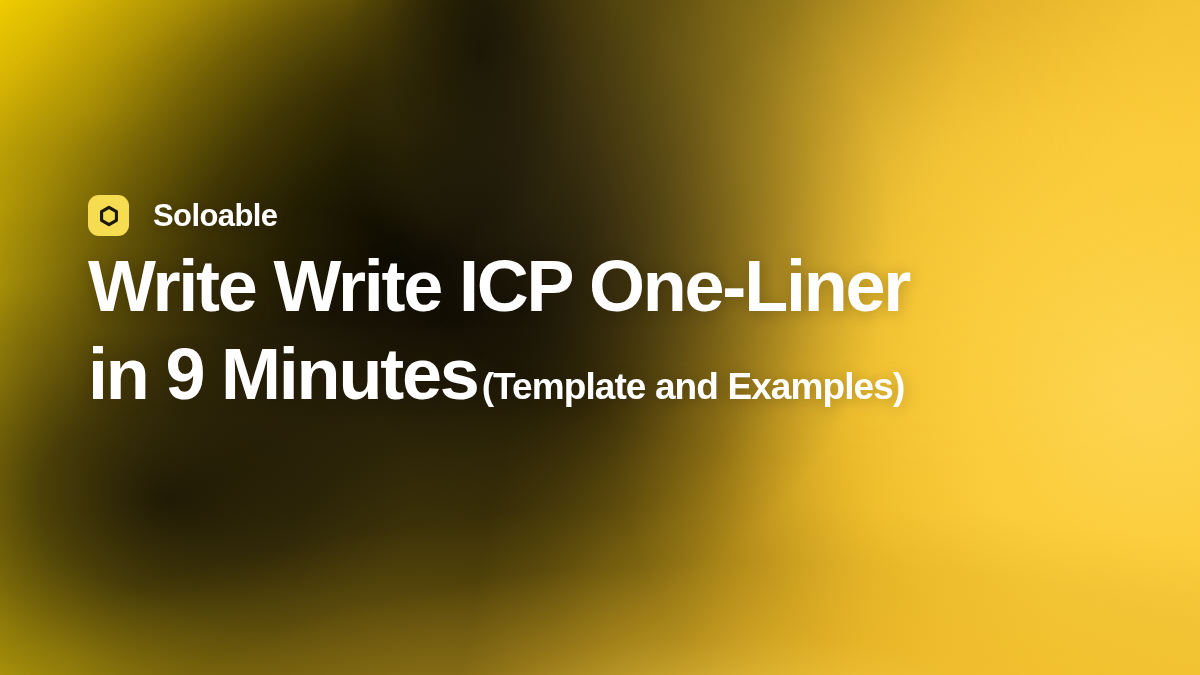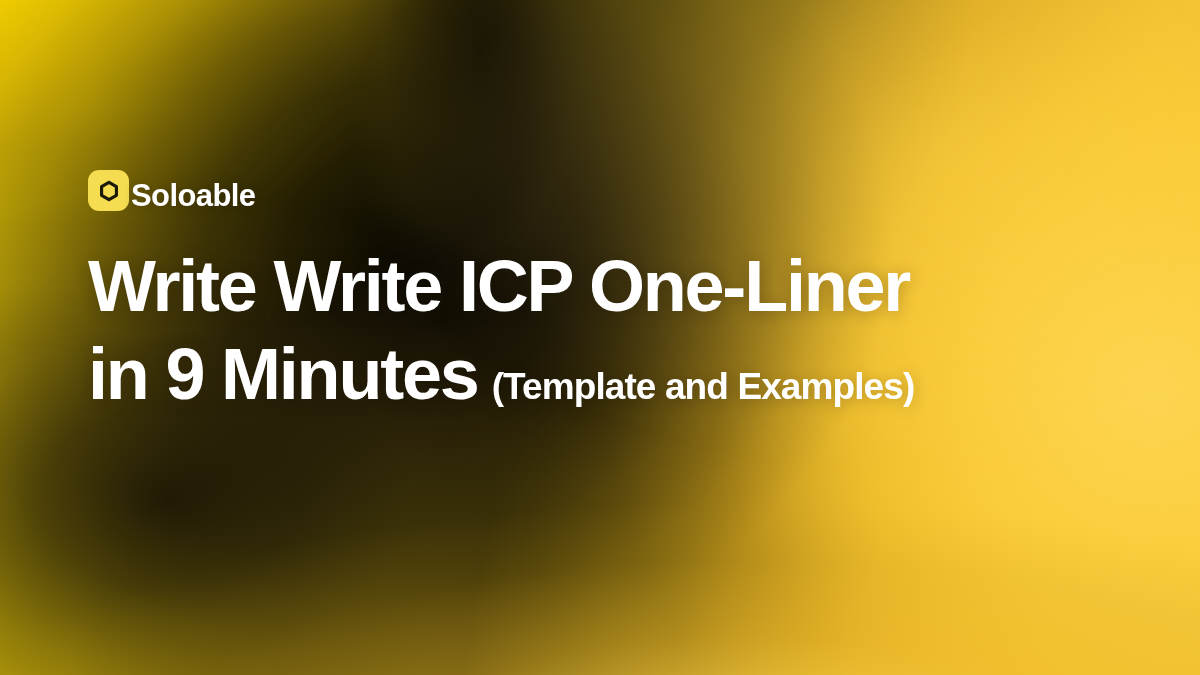--- a/index.html
+++ b/index.html
@@ -117,25 +117,25 @@
   .content {
     position: absolute;
     left: 88px;
     top: 0;
     width: 1030px;
     height: 100%;
   }
 
   .brand {
     position: absolute;
-    top: 170px;
+    top: 195px;
     left: 0;
     display: flex;
-    align-items: flex-end;
-    gap: 2px;
+    align-items: center;
+    gap: 24px;
   }
 
   .brand-mark {
     width: 41px;
     height: 41px;
     border-radius: 11px;
     background: #F5DC50;
     display: flex;
     align-items: center;
     justify-content: center;
@@ -169,21 +169,21 @@
   }
 
   .headline-line {
     display: block;
     white-space: nowrap;
   }
 
   .headline-suffix {
     font-size: 37px;
     letter-spacing: -0.9px;
-    margin-left: 14px;
+    margin-left: 4px;
     vertical-align: baseline;
   }
 </style>
 </head>
 <body>
 
 <div class="canvas">
 
   <div class="bg-layer bg-base"></div>
   <div class="bg-layer bg-tl"></div>

